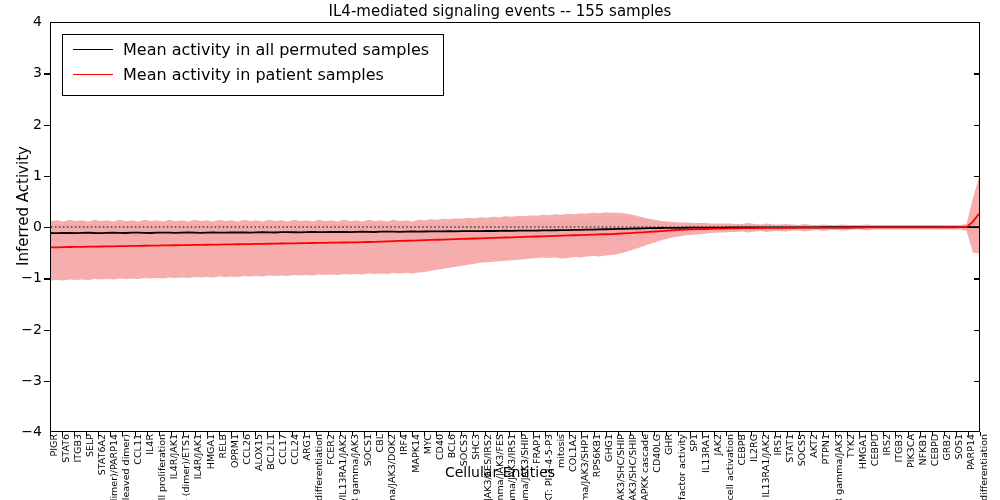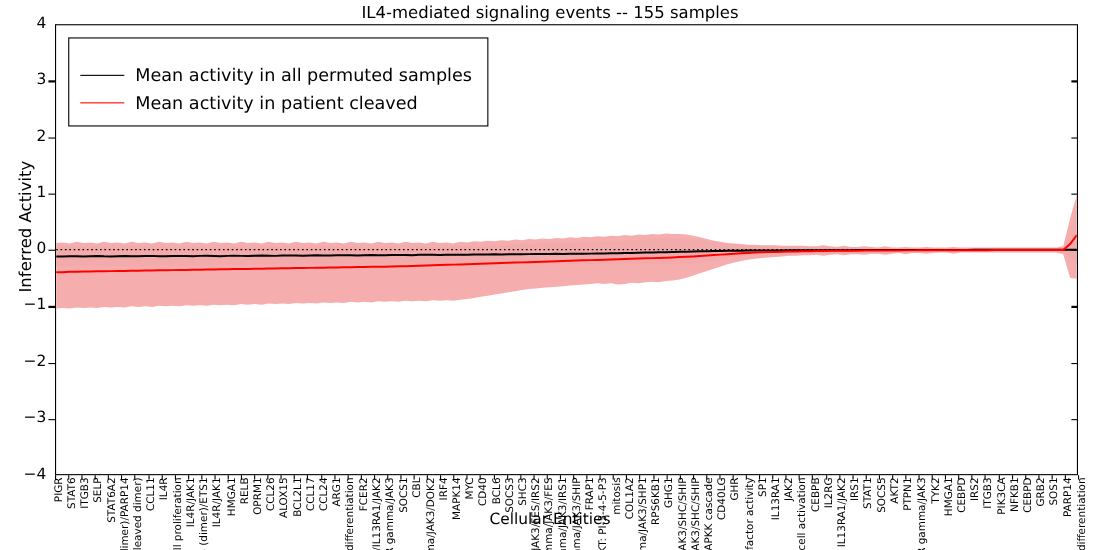--- a/index.html
+++ b/index.html
@@ -47,21 +47,21 @@
     white-space:nowrap;
     transform-origin:left top;
     transform:rotate(-90deg) translate(-100%,-50%);
     font-family:"DejaVu Sans",sans-serif;
   }
 
   
   #legend{
     position:absolute;left:62px;top:34px;
     border:1.4px solid #000;background:#fff;
-    padding:21px 14px 8px 10px;
+    padding:2px 14px 8px 10px;
     z-index:30;
   }
   .legrow{display:flex;align-items:center;height:25px;}
   .legline{width:40px;height:0;border-top:1.6px solid #000;margin-right:10px;}
   .legline.red{border-top-color:#ff0000;}
   .legtext{font-size:16px;color:#000;}
 </style>
 </head>
 <body>
 
@@ -242,21 +242,21 @@
     </div>
   <div id="xlabel">Cellular Entities</div>
 
   <div id="legend">
     <div class="legrow">
       <span class="legline"></span>
       <span class="legtext">Mean activity in all permuted samples</span>
     </div>
     <div class="legrow">
       <span class="legline red"></span>
-      <span class="legtext">Mean activity in patient cleaved</span>
+      <span class="legtext">Mean activity in patient samples</span>
     </div>
   </div>
 
 <div class="ytick" style="top: 22px;">4</div>
     <div class="ytick" style="top: 73.25px;">3</div>
     <div class="ytickmark" style="top: 73.25px;"></div>
     <div class="ytickmark r" style="top: 73.25px;"></div>
     <div class="ytick" style="top: 124.5px;">2</div>
     <div class="ytickmark" style="top: 124.5px;"></div>
     <div class="ytickmark r" style="top: 124.5px;"></div>

